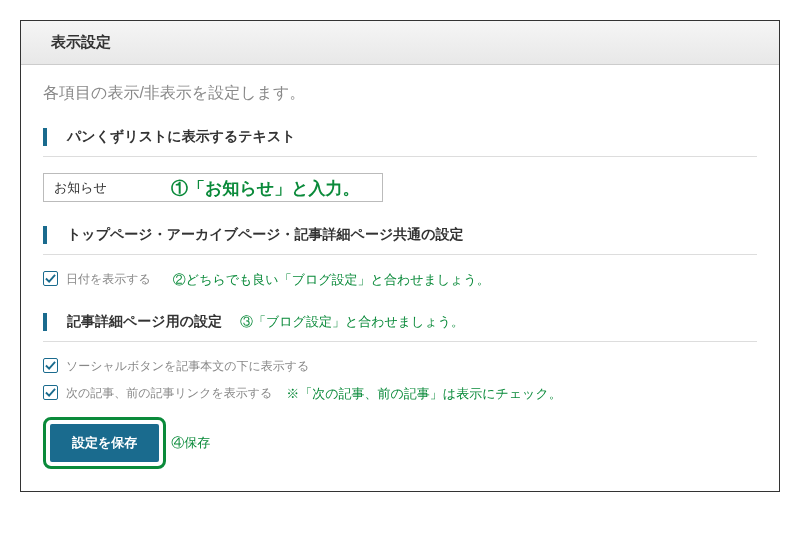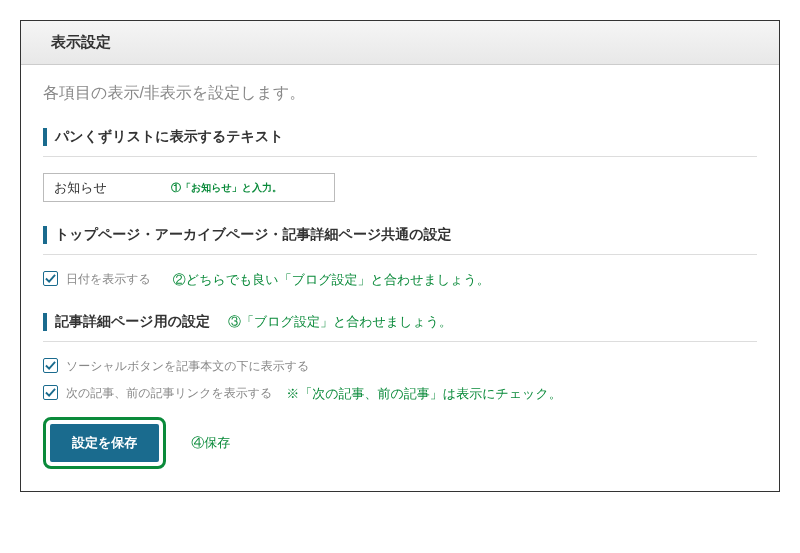--- a/index.html
+++ b/index.html
@@ -26,42 +26,42 @@
   .panel-body {
     padding: 18px 22px 22px 22px;
   }
   .desc {
     font-size: 16px;
     color: #888;
     margin-bottom: 24px;
   }
   .section-title {
     border-left: 4px solid #1a6b8e;
-    padding-left: 8px;
+    padding-left: 20px;
     font-size: 14px;
     font-weight: bold;
     color: #333;
     margin-bottom: 10px;
   }
   .section-divider {
     border: none;
     border-top: 1px solid #ddd;
     margin: 0 0 16px 0;
   }
   .section-row {
     display: flex;
     align-items: center;
     gap: 10px;
     flex-wrap: wrap;
   }
   .text-input {
     border: 1px solid #bbb;
     padding: 6px 10px;
     font-size: 13px;
-    width: 292px;
+    width: 340px;
     color: #333;
   }
   .annot {
     color: #0a8a3a;
     font-size: 13px;
     font-weight: normal;
   }
   .cb-row {
     display: flex;
     align-items: flex-start;
@@ -83,21 +83,21 @@
   }
   .cb.checked {
     border-color: #1a6b8e;
   }
   .cb.checked svg { display: block; }
   .cb svg { display: none; width: 11px; height: 11px; }
   .section-block { margin-bottom: 24px; }
   .save-area {
     display: flex;
     align-items: center;
-    gap: 25px;
+    gap: 5px;
     margin-top: 14px;
   }
   .save-btn-wrap {
     border: 3px solid #0a8a3a;
     border-radius: 8px;
     padding: 4px;
     display: inline-block;
   }
   .save-btn {
     background: #1a6b8e;
@@ -108,21 +108,21 @@
     font-weight: bold;
     cursor: pointer;
     border-radius: 2px;
   }
   .input-annot-inside {
     position: absolute;
     left: 128px;
     top: 50%;
     transform: translateY(-50%);
     color: #0a8a3a;
-    font-size: 10px;
+    font-size: 17px;
     font-weight: bold;
     pointer-events: none;
   }
   .input-wrap { position: relative; display: inline-block; }
 </style>
 </head>
 <body>
 
 <div class="panel">
 

